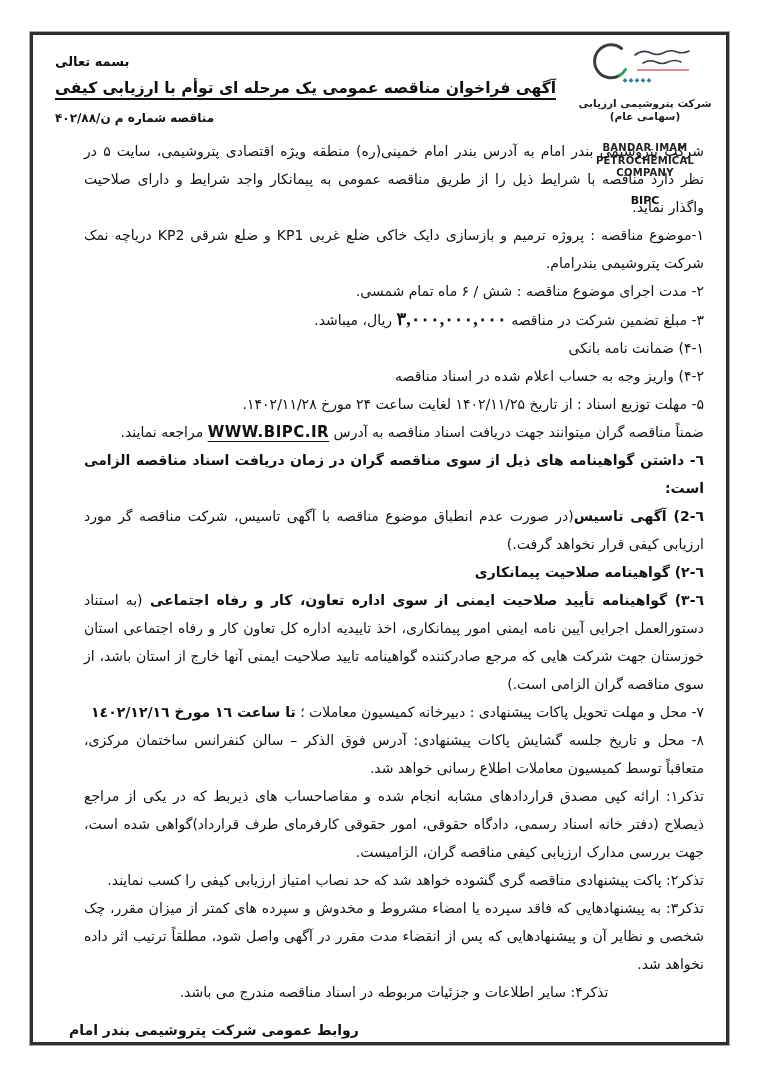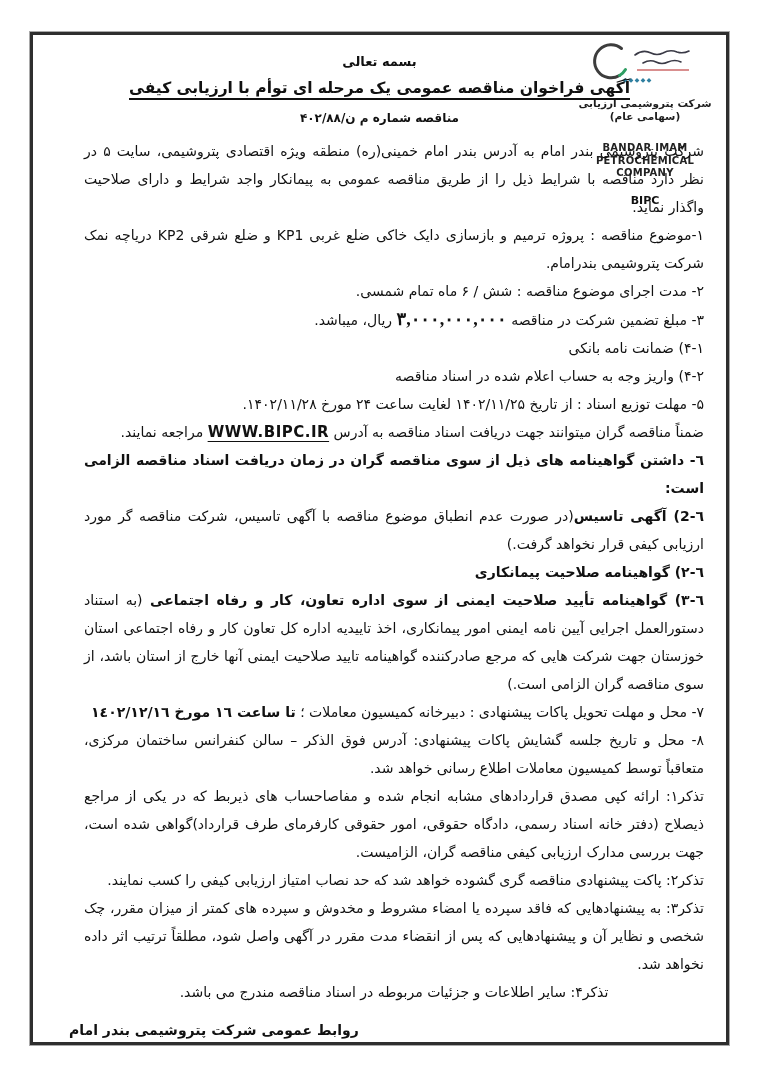--- a/index.html
+++ b/index.html
@@ -19,21 +19,21 @@
   }
   
   .logo{
     position:absolute;top:4px;left:auto;right:6px;width:150px;
     text-align:center;direction:rtl;line-height:1.25;
   }
   .logo .fa-name{font-size:10.5px;font-weight:bold;color:#1d1d1d;margin-top:1px;}
   .logo .en-name{font-size:10px;font-weight:bold;letter-spacing:.25px;color:#222;direction:ltr;margin-top:19px;}
   .logo .abbr{font-size:11px;font-weight:bold;color:#111;direction:ltr;margin-top:14px;}
   
-  .header{text-align:center;margin-top:6px;}
+  .header{text-align:left;margin-top:6px;}
   .bismillah{font-size:13px;font-weight:bold;line-height:22px;}
   .title{
     font-size:15.5px;font-weight:bold;line-height:30px;
     text-decoration:underline;text-underline-offset:5px;text-decoration-thickness:1.5px;
   }
   .tender-no{font-size:12px;font-weight:bold;line-height:30px;margin-bottom:4px;}
   
   .doc-body{margin-top:2px;margin-left:29px;}
   .para{margin:0;text-align:justify;}
   .para:last-child{text-align:center;}

